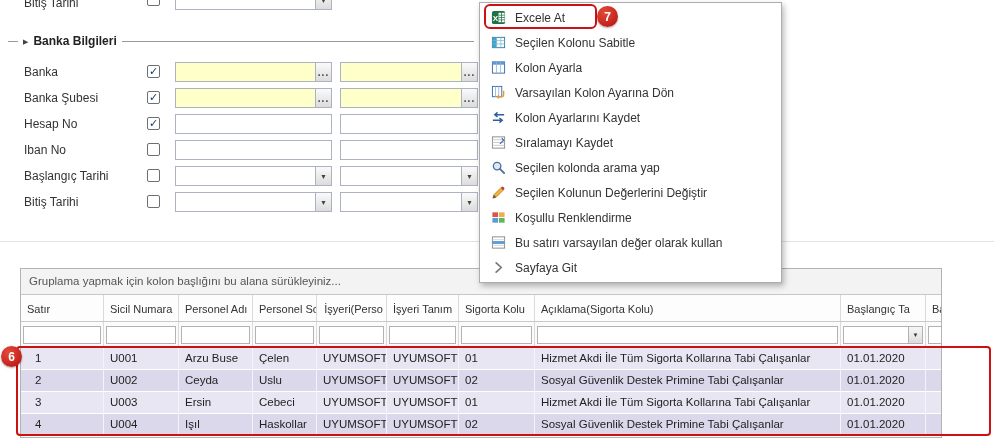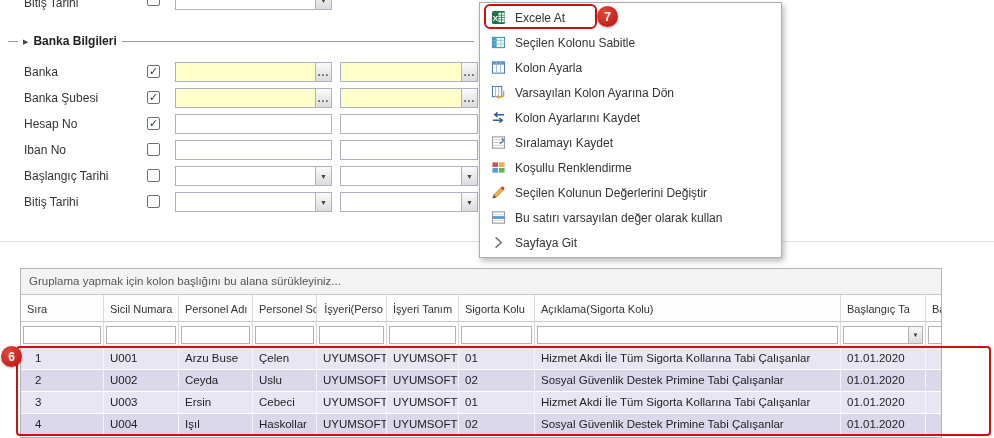--- a/index.html
+++ b/index.html
@@ -110,21 +110,21 @@
         <div class="field" style="left: 340px; top: 192px; width: 138px;">
           <div class="fbtn">▼</div>
         </div>
       </div>
     <div class="form-divider"></div>
   </div>
 
   <div class="grid">
     <div class="group-panel">Gruplama yapmak için kolon başlığını bu alana sürükleyiniz...</div>
     <div class="hrow">
-        <div class="hcell" style="width: 83px;">Sıra</div>
+        <div class="hcell" style="width: 83px;">Satır</div>
         <div class="hcell" style="width: 75px;">Sicil Numara</div>
         <div class="hcell" style="width: 74px;">Personel Adı</div>
         <div class="hcell" style="width: 64px;">Personel Soy</div>
         <div class="hcell" style="width: 70px; text-align: right;">İşyeri(Perso</div>
         <div class="hcell" style="width: 72px;">İşyeri Tanım</div>
         <div class="hcell" style="width: 76px;">Sigorta Kolu</div>
         <div class="hcell" style="width: 306px;">Açıklama(Sigorta Kolu)</div>
         <div class="hcell" style="width: 85px;">Başlangıç Ta</div>
         <div class="hcell" style="width: 69px;">Banka Kodu</div>
       </div>
@@ -272,37 +272,46 @@
             <rect x="1.5" y="2" width="13" height="12" fill="#fff" stroke="#8a8a8a"></rect>
             <path d="M1.5 5h13M1.5 8h13M1.5 11h13" stroke="#bdbdbd" stroke-width="0.8"></path>
             <path d="M11.5 3.5l2 2-4 4" fill="none" stroke="#3a6ca8" stroke-width="1.3"></path>
           </svg>
         </span>
         <span class="mlabel">Sıralamayı Kaydet</span>
       </div>
       <div class="mitem">
         <span class="micon">
           <svg width="15" height="15" viewBox="0 0 16 16">
+            <circle cx="6.5" cy="6.5" r="4" fill="#dce9f5" stroke="#4a6f9e" stroke-width="1.4"></circle>
+            <path d="M9.5 9.5l4.5 4.5" stroke="#4a6f9e" stroke-width="2" stroke-linecap="round"></path>
+          </svg>
+        </span>
+        <span class="mlabel">Seçilen kolonda arama yap</span>
+      </div>
+      <div class="mitem">
+        <span class="micon">
+          <svg width="15" height="15" viewBox="0 0 16 16">
+            <path d="M2 14l1-3.5L10.5 3 13 5.5 5.5 13z" fill="#f2b33d" stroke="#b07820" stroke-width="0.8"></path>
+            <path d="M10.5 3L13 5.5l1-1a1.2 1.2 0 0 0 0-1.7l-.8-.8a1.2 1.2 0 0 0-1.7 0z" fill="#c0392b"></path>
+            <path d="M2 14l1-3.5 2.5 2.5z" fill="#555"></path>
+          </svg>
+        </span>
+        <span class="mlabel">Seçilen Kolunun Değerlerini Değiştir</span>
+      </div>
+      <div class="mitem">
+        <span class="micon">
+          <svg width="15" height="15" viewBox="0 0 16 16">
             <rect x="1.5" y="2.5" width="6" height="5" fill="#d9534f"></rect>
             <rect x="8.5" y="2.5" width="6" height="5" fill="#f0ad4e"></rect>
             <rect x="1.5" y="8.5" width="6" height="5" fill="#5b9bd5"></rect>
             <rect x="8.5" y="8.5" width="6" height="5" fill="#5cb85c"></rect>
           </svg>
         </span>
         <span class="mlabel">Koşullu Renklendirme</span>
-      </div>
-      <div class="mitem">
-        <span class="micon">
-          <svg width="15" height="15" viewBox="0 0 16 16">
-            <path d="M2 14l1-3.5L10.5 3 13 5.5 5.5 13z" fill="#f2b33d" stroke="#b07820" stroke-width="0.8"></path>
-            <path d="M10.5 3L13 5.5l1-1a1.2 1.2 0 0 0 0-1.7l-.8-.8a1.2 1.2 0 0 0-1.7 0z" fill="#c0392b"></path>
-            <path d="M2 14l1-3.5 2.5 2.5z" fill="#555"></path>
-          </svg>
-        </span>
-        <span class="mlabel">Seçilen Kolunun Değerlerini Değiştir</span>
       </div>
       <div class="mitem">
         <span class="micon">
           <svg width="15" height="15" viewBox="0 0 16 16">
             <rect x="1.5" y="2" width="13" height="12" fill="#fff" stroke="#888"></rect>
             <rect x="1.5" y="6.5" width="13" height="3" fill="#5b9bd5"></rect>
             <path d="M1.5 5h13M1.5 11h13" stroke="#ccc" stroke-width="0.8"></path>
           </svg>
         </span>
         <span class="mlabel">Bu satırı varsayılan değer olarak kullan</span>

